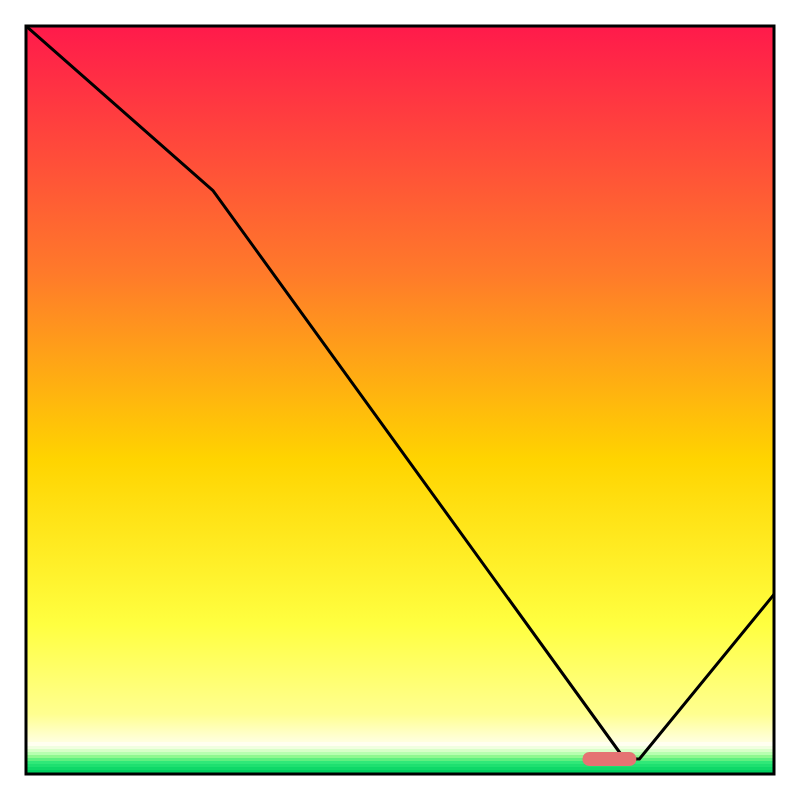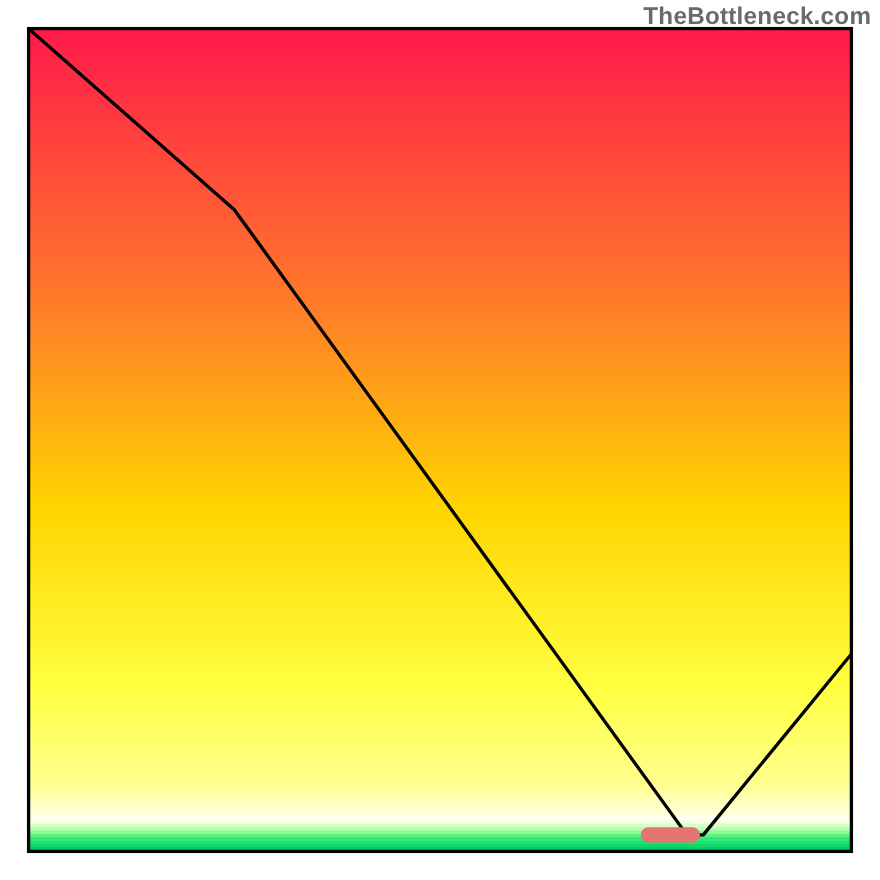--- a/index.html
+++ b/index.html
@@ -66,14 +66,13 @@
       <rect x="26" y="770" width="748" height="4" fill="#00d060"></rect>
     </g>
 
     <rect x="26" y="26" width="748" height="748" fill="none" stroke="#000" stroke-width="3"></rect>
 
     <path id="curvePath" fill="none" stroke="#000" stroke-width="3" stroke-linejoin="round" clip-path="url(#plotClip)" d="M26.0 26.0 L213.0 190.6 L624.4 759.0 L639.4 759.0 L774.0 594.5"></path>
 
     <rect id="markerPill" rx="7" ry="7" height="14" width="54" fill="#e57373" x="582.4" y="752.0"></rect>
   </svg>
 
-  <div class="watermark">TheBottleneck.com</div>
 </div>
 
 </body></html>

